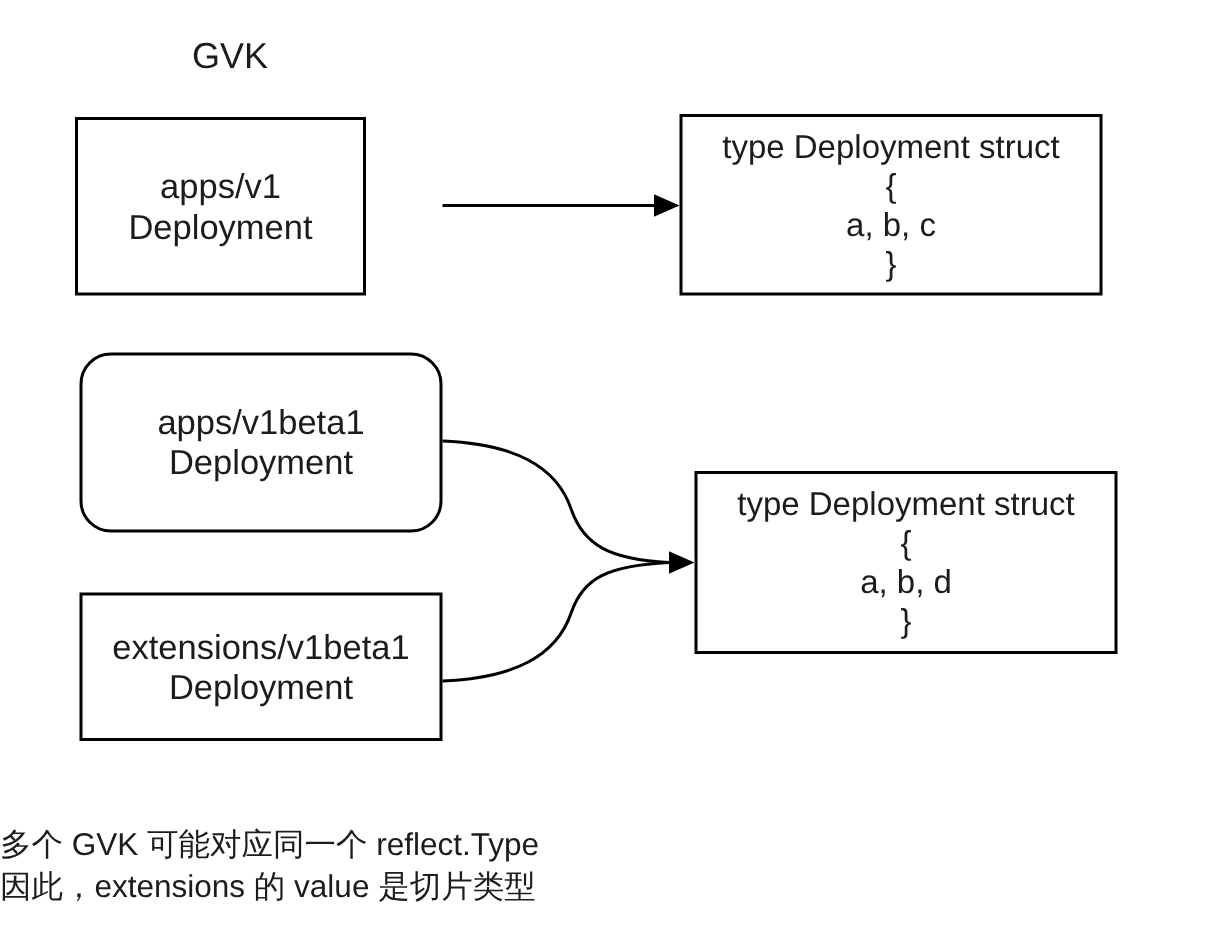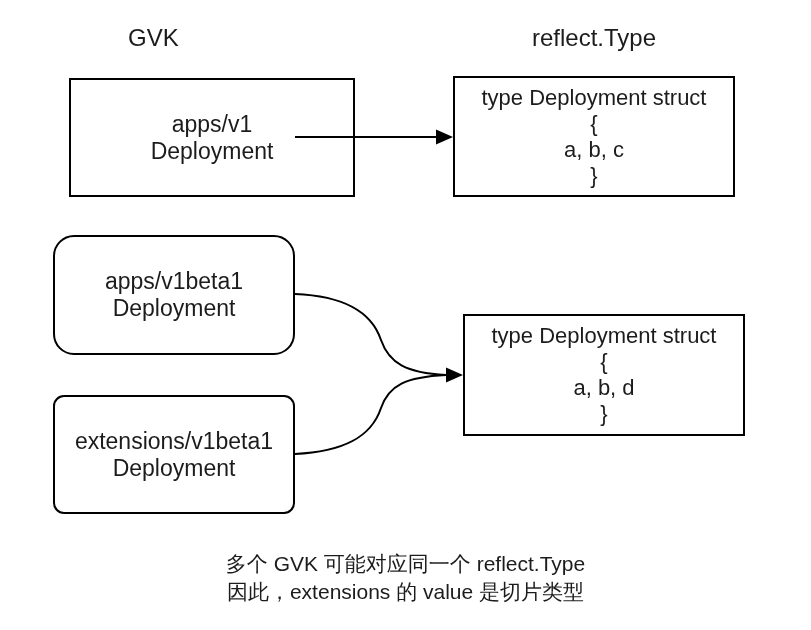--- a/index.html
+++ b/index.html
@@ -33,50 +33,49 @@
     background: #ffffff;
     display: flex;
     flex-direction: column;
     align-items: center;
     justify-content: center;
     text-align: right;
     font-size: 23px;
     line-height: 27px;
     color: #1c1c1c;
   }
-  .box-gvk-1 { left: 69px;  top: 78px;  width: 286px; height: 119px; }
+  .box-gvk-1 { left: 50px;  top: 78px;  width: 194px; height: 119px; }
   .box-gvk-2 { left: 53px;  top: 235px; width: 242px; height: 120px; border-radius: 21px; }
-  .box-gvk-3 { left: 53px;  top: 395px; width: 242px; height: 119px; border-radius: 11px; }
+  .box-gvk-3 { left: 53px;  top: 395px; width: 242px; height: 99px; }
   .box-type-1 { left: 453px; top: 76px;  width: 282px; height: 121px; font-size: 22px; line-height: 26px; }
   .box-type-2 { left: 463px; top: 314px; width: 282px; height: 122px; font-size: 22px; line-height: 26px; }
   .arrows {
     position: absolute;
     left: 0;
     top: 0;
     width: 811px;
     height: 630px;
   }
   .caption {
     position: absolute;
     left: 0;
     top: 550px;
     width: 811px;
-    text-align: center;
+    text-align: left;
     font-size: 21px;
     line-height: 28px;
     color: #1c1c1c;
   }
 </style>
 </head>
 <body>
 
 <div class="canvas">
 
   <div class="col-header hdr-gvk">GVK</div>
-  <div class="col-header hdr-reflect">reflect.Type</div>
 
   <div class="box box-gvk-1">
     <div>apps/v1</div>
     <div>Deployment</div>
   </div>
 
   <div class="box box-gvk-2">
     <div>apps/v1beta1</div>
     <div>Deployment</div>
   </div>

